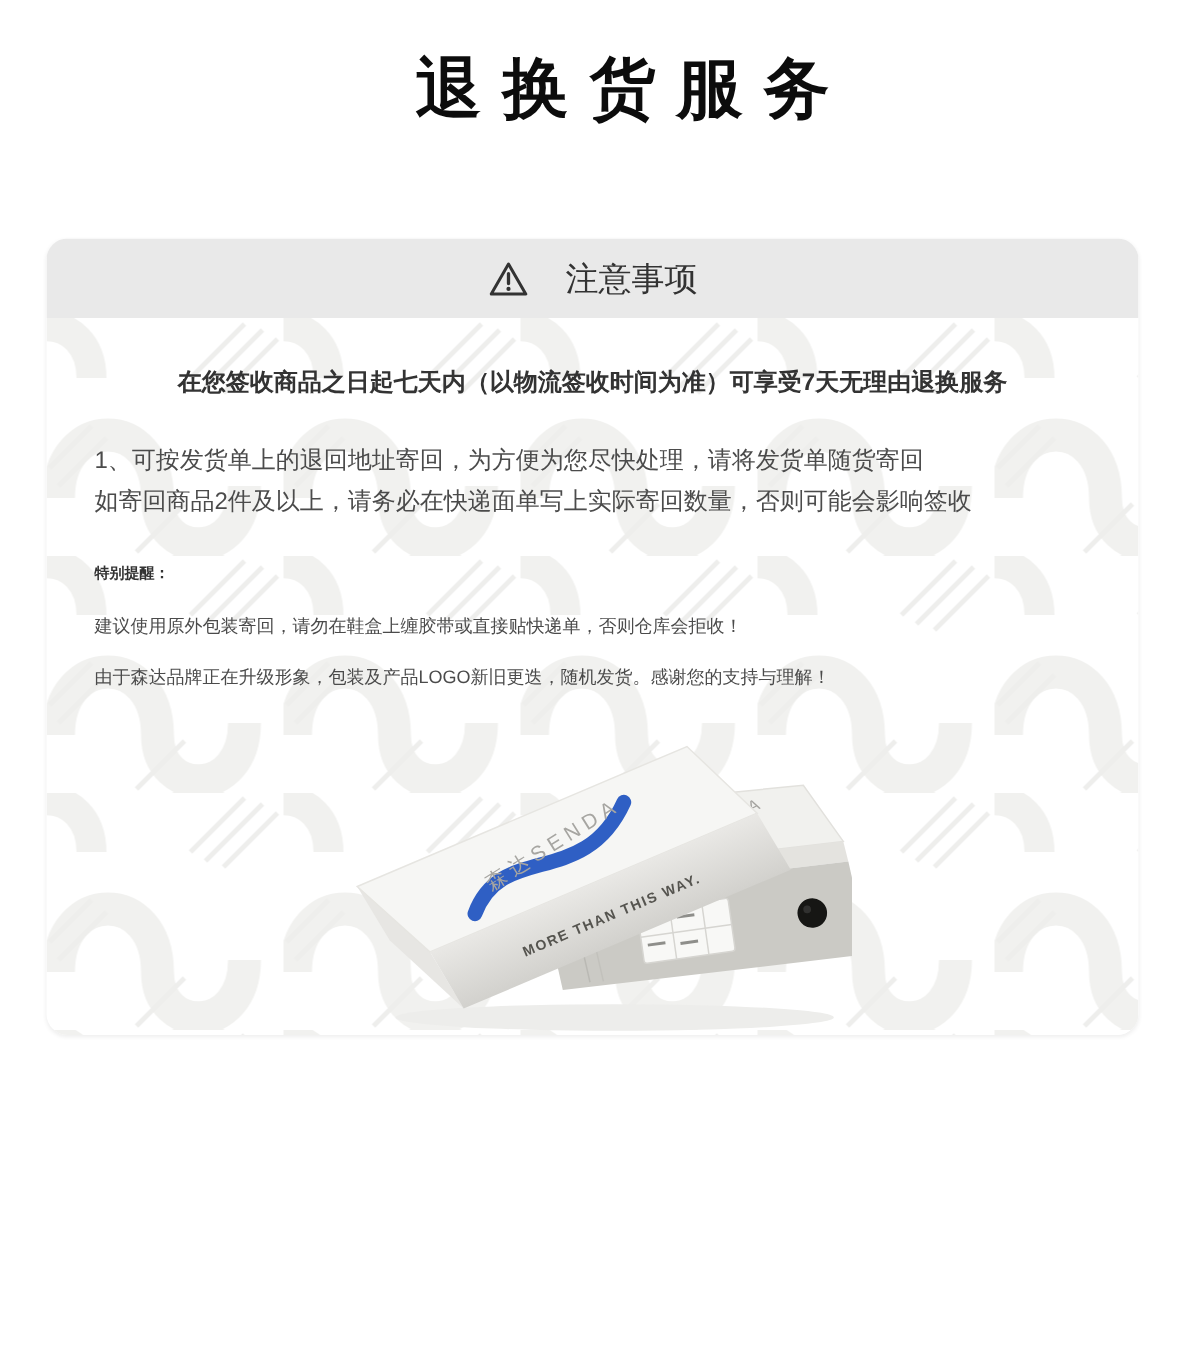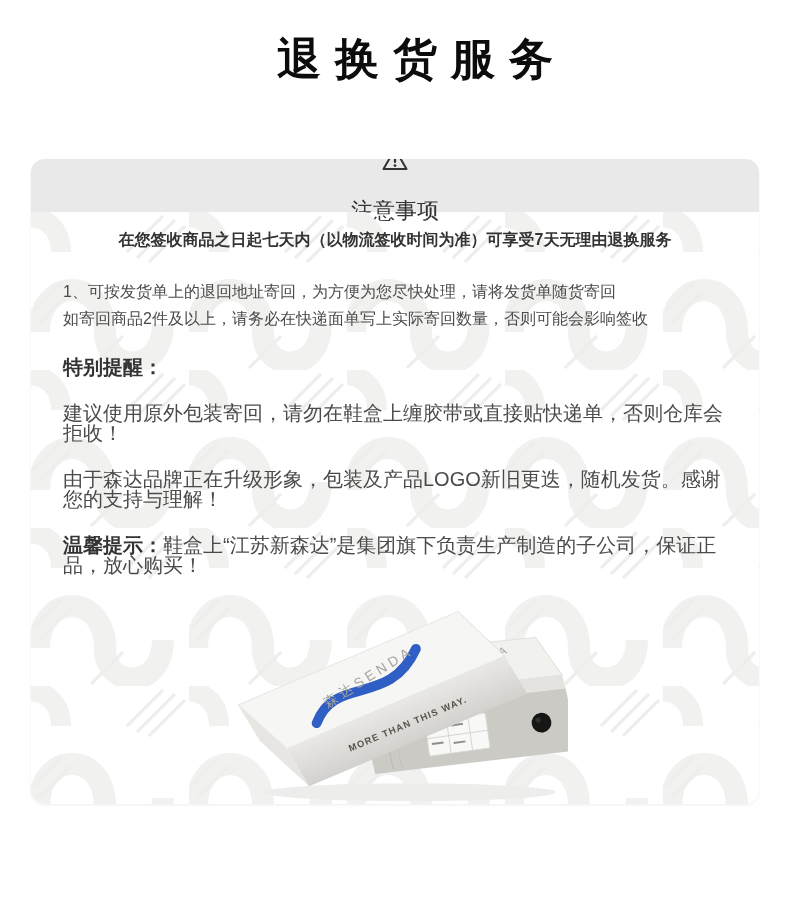--- a/index.html
+++ b/index.html
@@ -28,27 +28,26 @@
 
   .card-header {
     height:53px;
     background:#e9e9e9;
     display:flex;
     align-items:center;
     justify-content:center;
     gap:24px;
     font-size:22px;
     color:#333333;
-    flex-direction:column;
   }
   .card-header .warn-icon { display:flex; align-items:center; }
 
   .card-body {
     position:relative;
-    padding:14px 32px 0;
+    padding:30px 32px 0;
   }
   .bgpattern {
     position:absolute;
     inset:0;
     width:100%;
     height:100%;
     z-index:0;
     pointer-events:none;
   }
   .body-content { position:relative; z-index:1; }
@@ -63,28 +62,28 @@
 
   .policy-para {
     margin-top:25px;
     font-size:16px;
     color:#4b4b4b;
     line-height:27px;
   }
 
   .special-label {
     margin-top:12px;
-    font-size:20px;
+    font-size:10px;
     font-weight:bold;
     color:#333333;
     line-height:20px;
   }
   .reminder-line {
-    margin-top:26px;
-    font-size:20px;
+    margin-top:14px;
+    font-size:12px;
     color:#4b4b4b;
     line-height:20px;
   }
   .reminder-line .lbl { font-weight:bold; color:#333333; }
 
   .illustration {
     position:relative;
     height:215px;
     margin-top:14px;
     z-index:1;
@@ -147,23 +146,20 @@
 
 
         <div class="policy-para">
         </div>
 
         <div class="special-label">特别提醒：</div>
 
         <div class="reminder-line">建议使用原外包装寄回，请勿在鞋盒上缠胶带或直接贴快递单，否则仓库会拒收！</div>
         <div class="reminder-line">由于森达品牌正在升级形象，包装及产品LOGO新旧更迭，随机发货。感谢您的支持与理解！</div>
 
-        <div class="reminder-line">
-          <span class="lbl">温馨提示：</span><span>鞋盒上“江苏新森达”是集团旗下负责生产制造的子公司，保证正品，放心购买！</span>
-        </div>
 
         <div class="illustration">
           <svg class="boxes" viewBox="0 0 350 230" width="346" height="227" aria-hidden="true">
             <defs>
               <linearGradient id="lidfront" x1="0" y1="0" x2="0" y2="1">
                 <stop offset="0" stop-color="#e9e8e5"></stop>
                 <stop offset="1" stop-color="#d2d1cd"></stop>
               </linearGradient>
             </defs>
 

